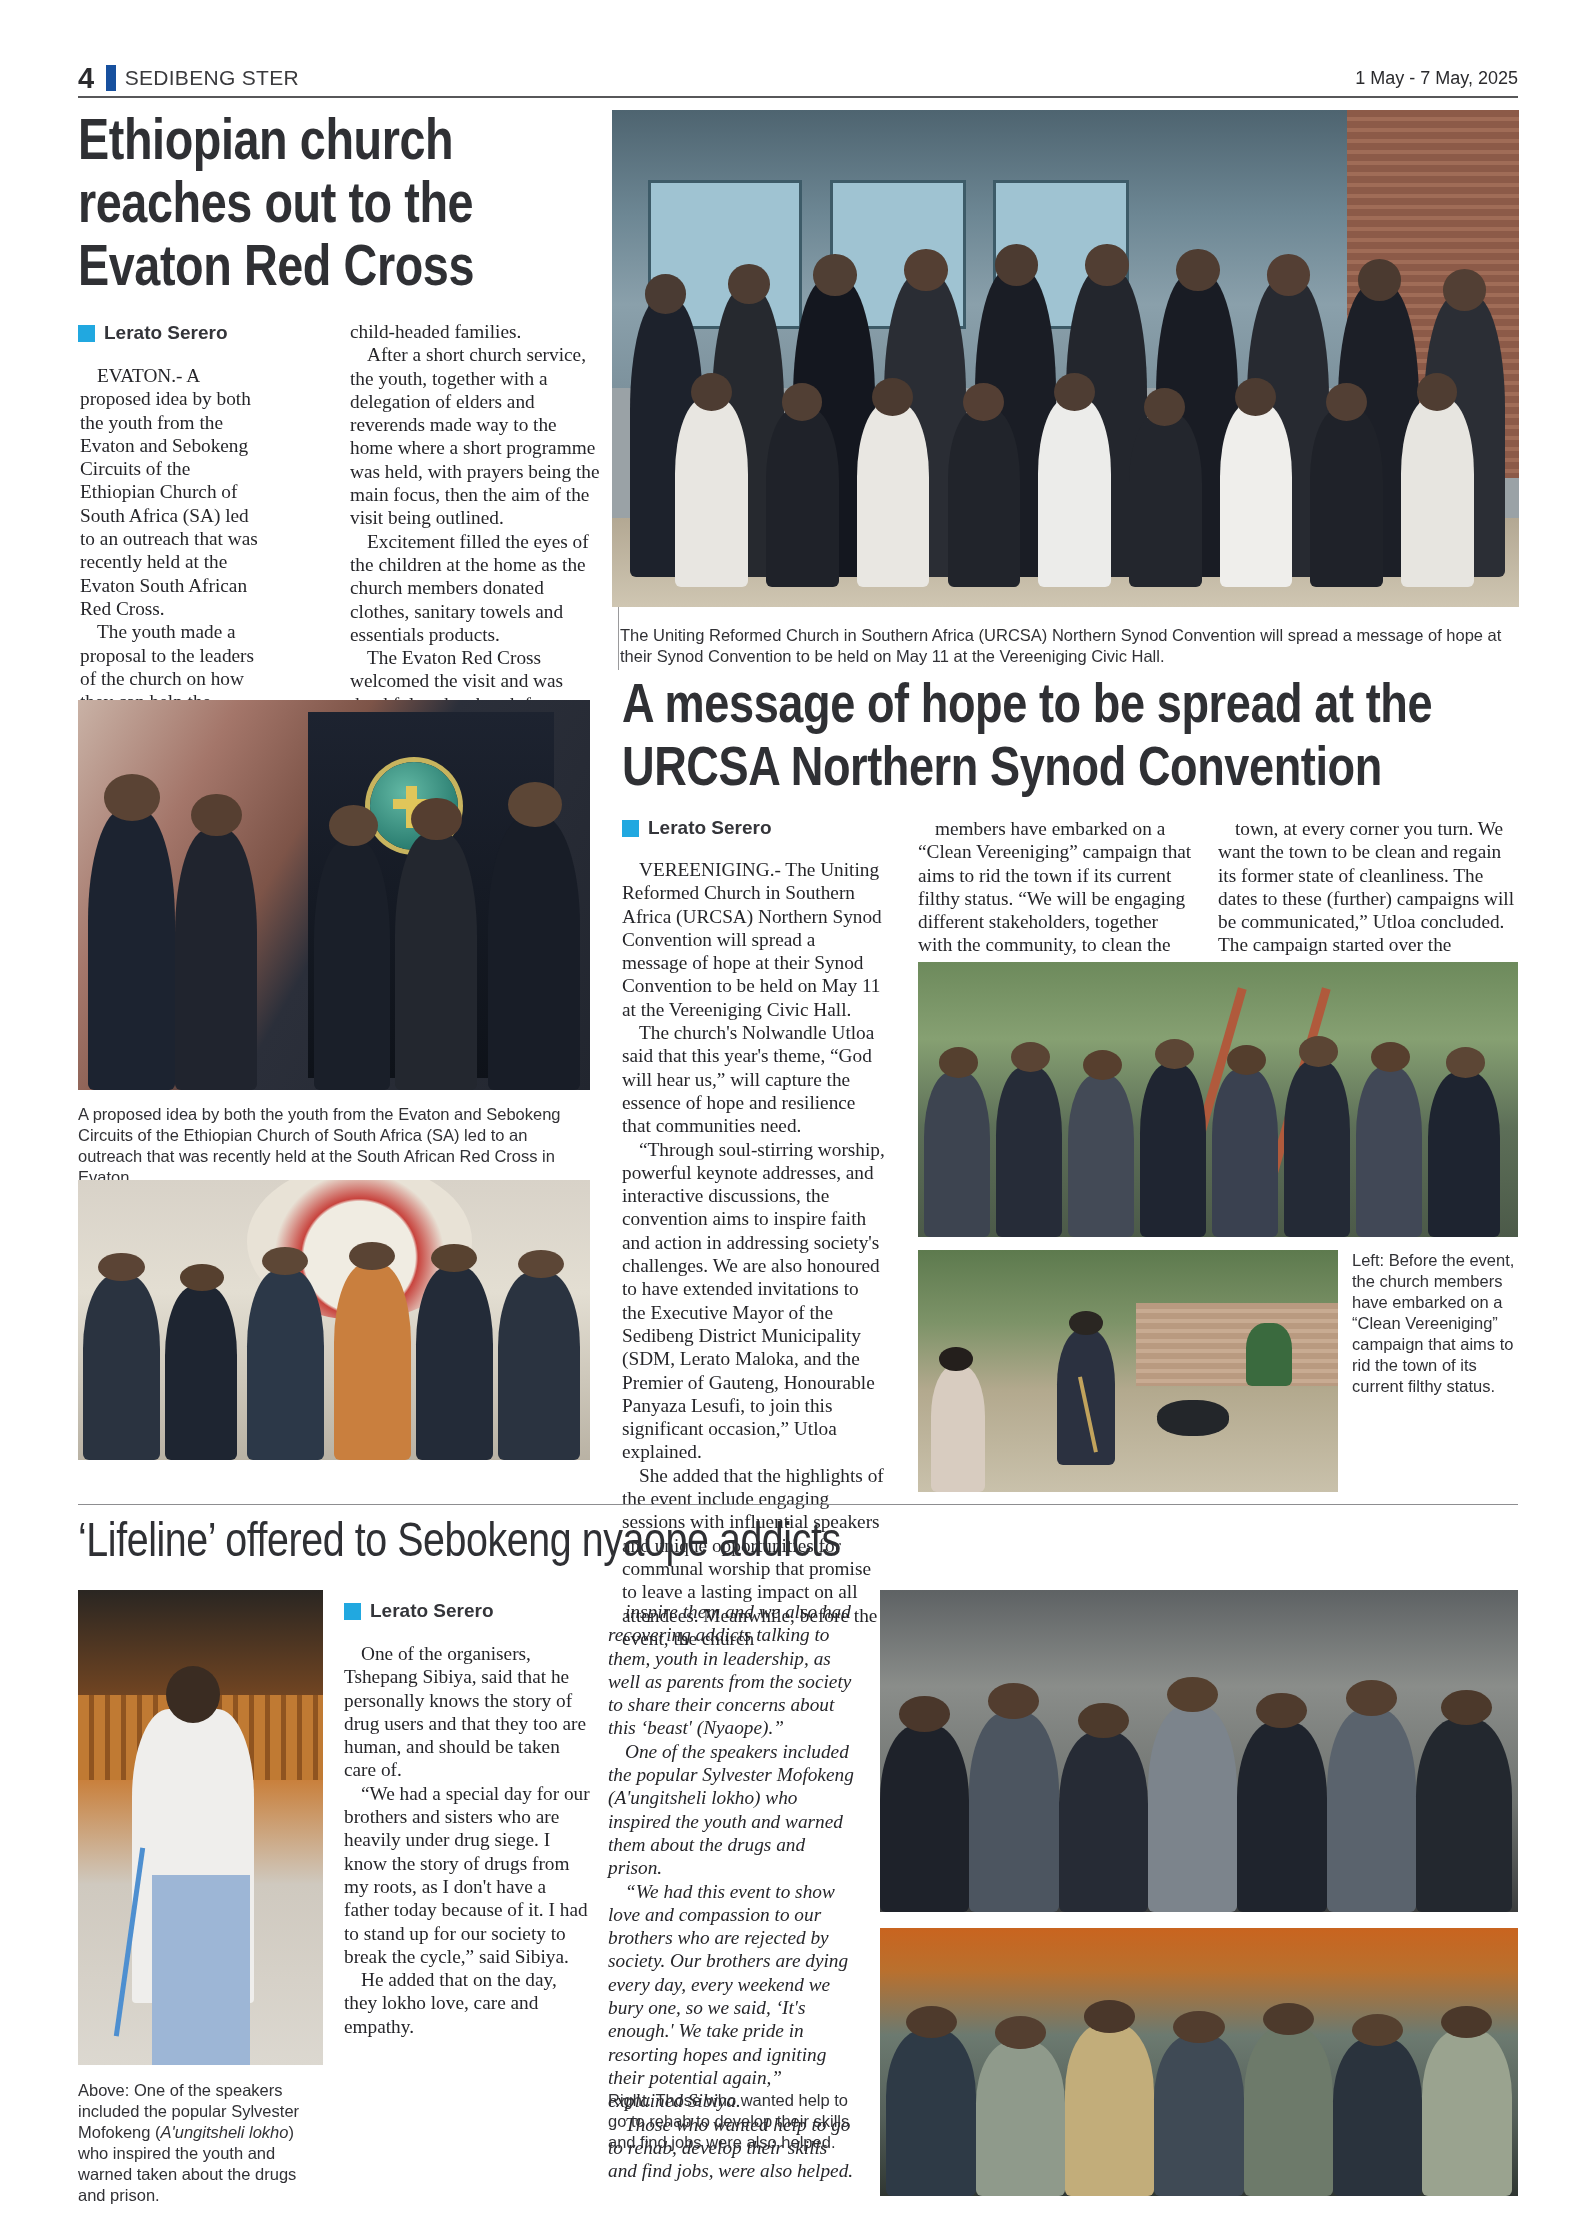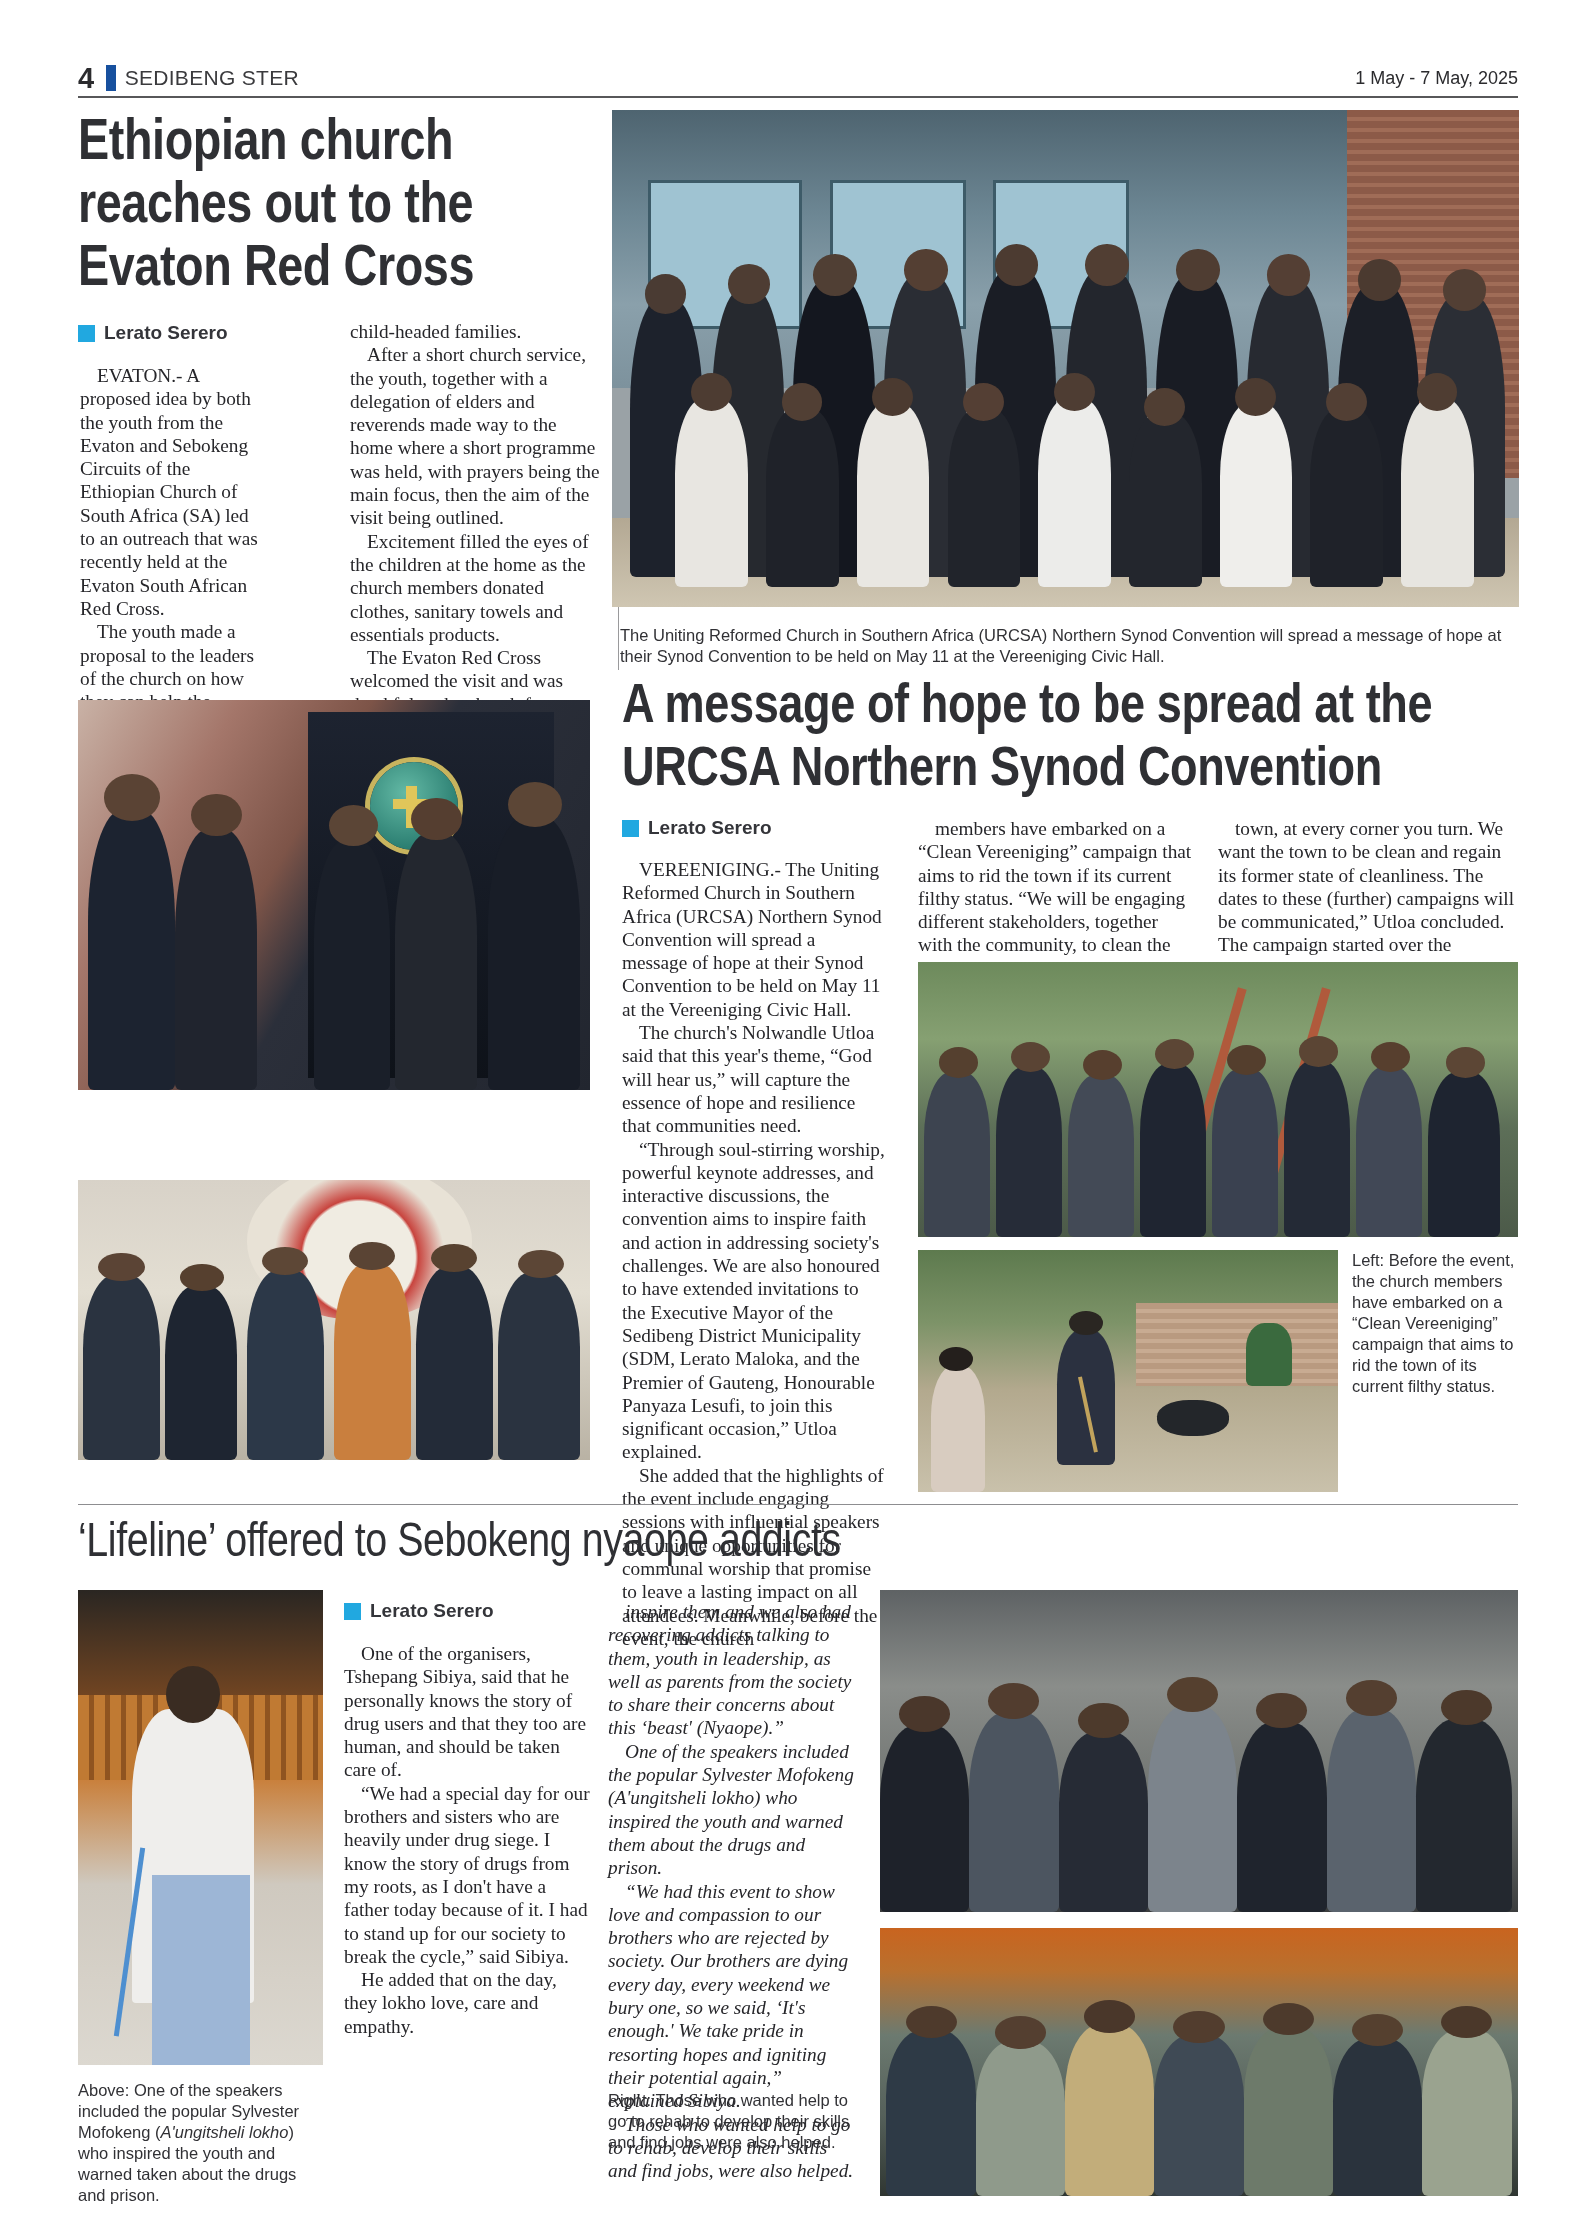--- a/index.html
+++ b/index.html
@@ -318,20 +318,21 @@
     <div class="ppl" style="left:19%; top:33%; width:16%; height:67%; background:#20242e;"></div>
     <div class="hd" style="left:22%; top:24%; width:10%; height:11%; background:#563f31;"></div>
     <div class="ppl" style="left:46%; top:36%; width:15%; height:64%; background:#1a1f29;"></div>
     <div class="hd" style="left:49%; top:27%; width:9.5%;height:10.5%;background:#5b4536;"></div>
     <div class="ppl" style="left:62%; top:34%; width:16%; height:66%; background:#23272f;"></div>
     <div class="hd" style="left:65%; top:25%; width:10%; height:11%; background:#553e30;"></div>
     <div class="ppl" style="left:80%; top:30%; width:18%; height:70%; background:#181d27;"></div>
     <div class="hd" style="left:84%; top:21%; width:10.5%;height:11.5%;background:#5c4636;"></div>
   </div>
 
+  <div class="caption" style="position:absolute; left:78px; top:1104px; width:512px;">A proposed idea by both the youth from the Evaton and Sebokeng Circuits of the Ethiopian Church of South Africa (SA) led to an outreach that was recently held at the South African Red Cross in Evaton.</div>
 
   <div class="photo" id="photo-redcross">
     <div class="bkg"></div>
     <div class="arch"></div>
     <div class="ppl" style="left:1%;  top:34%; width:15%; height:66%; background:#2a3340;"></div>
     <div class="hd" style="left:4%;  top:26%; width:9%;  height:10%; background:#5b4435;"></div>
     <div class="ppl" style="left:17%; top:38%; width:14%; height:62%; background:#1e2531;"></div>
     <div class="hd" style="left:20%; top:30%; width:8.5%;height:9.5%;background:#56402f;"></div>
     <div class="ppl" style="left:33%; top:32%; width:15%; height:68%; background:#2c3848;"></div>
     <div class="hd" style="left:36%; top:24%; width:9%;  height:10%; background:#5d4736;"></div>

